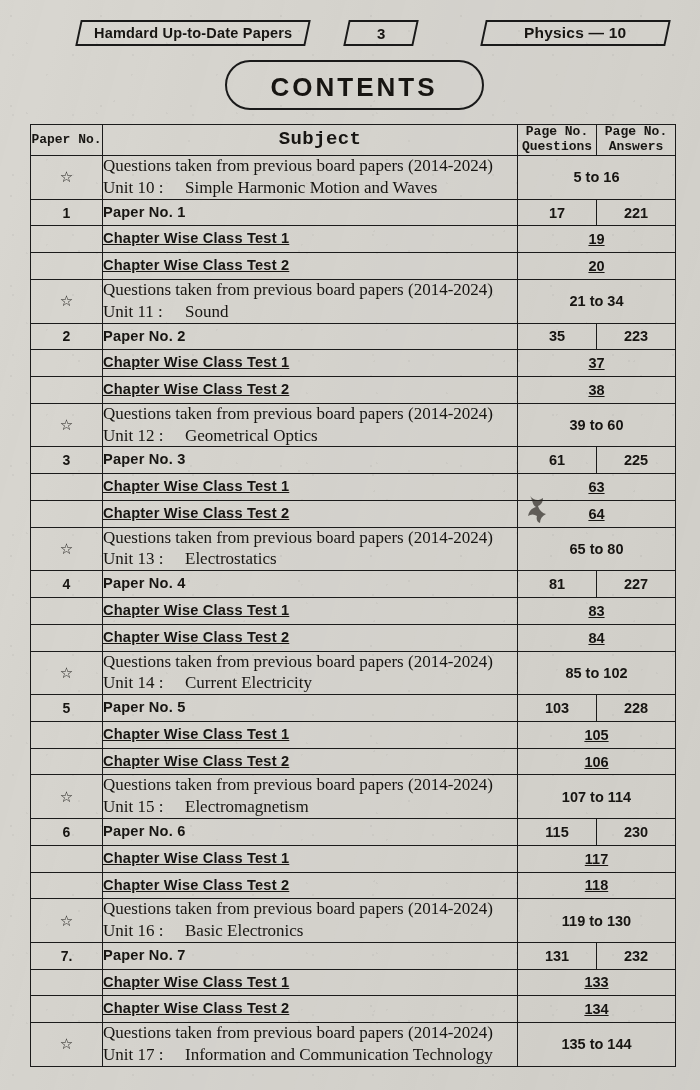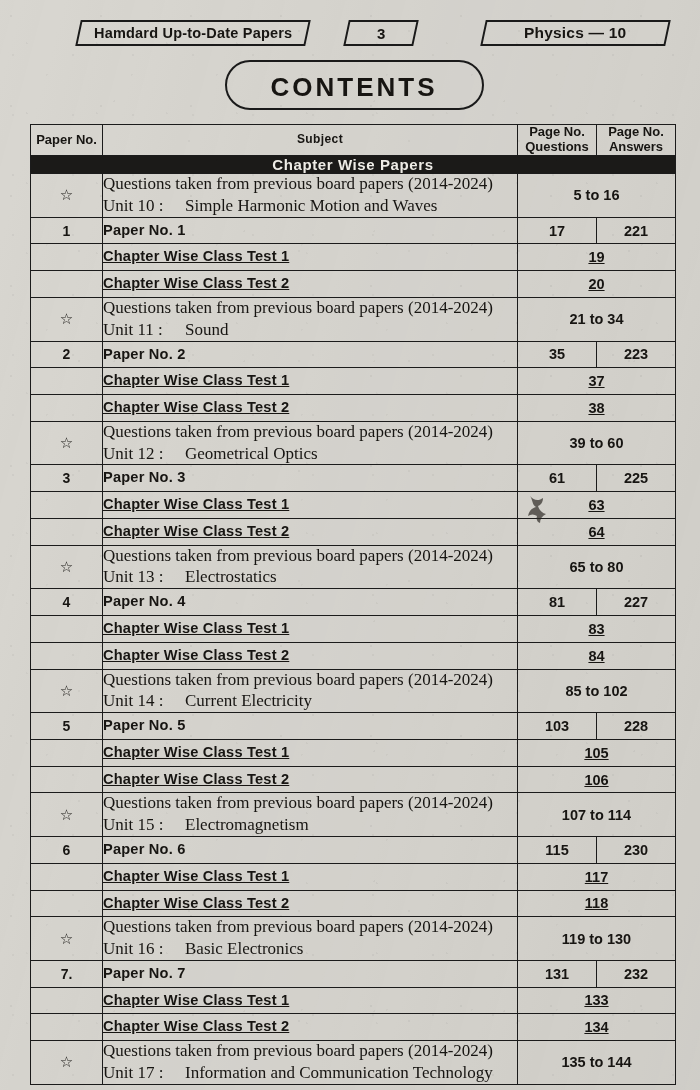--- a/index.html
+++ b/index.html
@@ -109,28 +109,28 @@
   table.toc td, table.toc th {
     border: 1.6px solid #1b1b1b;
     padding: 0;
   }
   .col-paper  { width: 72px; }
   .col-sub    { width: 415px; }
   .col-q      { width: 79px; }
   .col-a      { width: 79px; }
 
   thead th {
-    font-family: Liberation Sans, sans-serif;
+    font-family: Liberation Mono, monospace;
     font-weight: bold;
     font-size: 13px;
     text-align: center;
     padding: 5px 2px;
     line-height: 1.15;
   }
-  thead th.subject-head { font-size: 12px; letter-spacing: .4px; padding-left: 20px; }
+  thead th.subject-head { font-size: 19px; letter-spacing: .4px; padding-left: 20px; }
 
   .band td {
     background: #1b1a18;
     color: #f2f0ea;
     text-align: center;
     font-family: "Liberation Sans", sans-serif;
     font-weight: bold;
     font-size: 15px;
     letter-spacing: .6px;
     padding: 4px 0 5px 0;
@@ -234,23 +234,20 @@
           <div>Page No.</div>
           <div>Questions</div>
         </th>
         <th>
           <div>Page No.</div>
           <div>Answers</div>
         </th>
       </tr>
     </thead>
     <tbody id="toc-body">
-      <tr class="band">
-        <td colspan="4">Chapter Wise  Papers</td>
-      </tr>
     <tr class="row-prev">
           <td class="cell-no star">☆</td>
           <td class="cell-sub">
             <span class="line1">Questions taken from previous board papers (2014-2024)</span>
             <span class="unit-row"><span class="unit-label">Unit 10 :</span><span class="unit-name">Simple Harmonic Motion and Waves</span></span>
           </td>
           <td class="cell-num span" colspan="2">5 to 16</td>
         </tr>
         <tr class="row-paper">
           <td class="cell-no">1</td>

